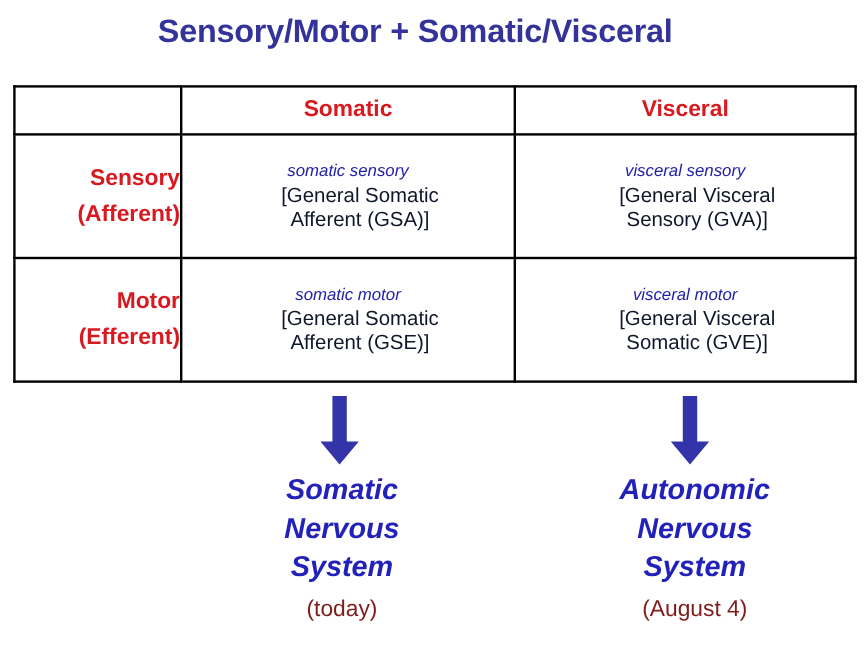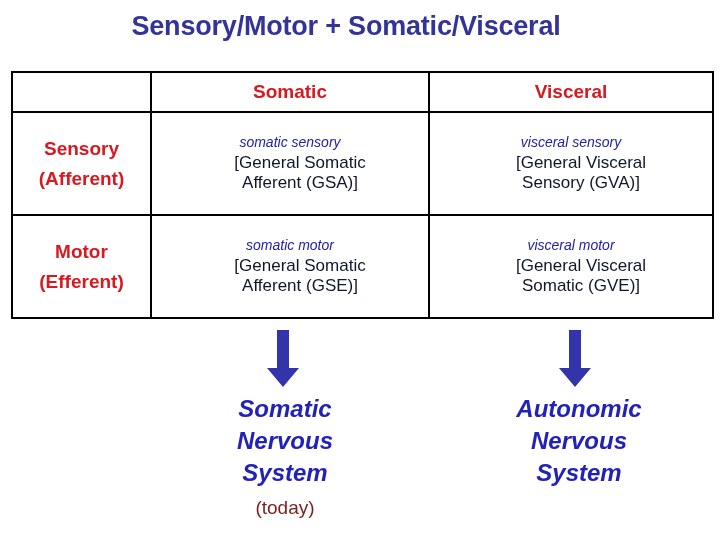--- a/index.html
+++ b/index.html
@@ -58,20 +58,21 @@
     font-weight: bold;
     color: #d81920;
     line-height: 1.1;
   }
   
   .rowlabel-text {
     font-size: 19px;
     font-weight: bold;
     color: #d81920;
     line-height: 1.55;
+    text-align: right;
   }
 
   
   .cell-main {
     font-size: 14px;
     font-style: italic;
     color: #2222aa;
     line-height: 1.15;
     margin-bottom: 3px;
   }
@@ -185,13 +186,14 @@
   <div class="bottom-title">Somatic</div>
   <div class="bottom-title">Nervous</div>
   <div class="bottom-title">System</div>
   <div class="bottom-note">(today)</div>
 </div>
 
 <div id="bottom-visceral" class="bottom-block">
   <div class="bottom-title">Autonomic</div>
   <div class="bottom-title">Nervous</div>
   <div class="bottom-title">System</div>
+  <div class="bottom-note">(August 4)</div>
 </div>
 
 </body></html>

